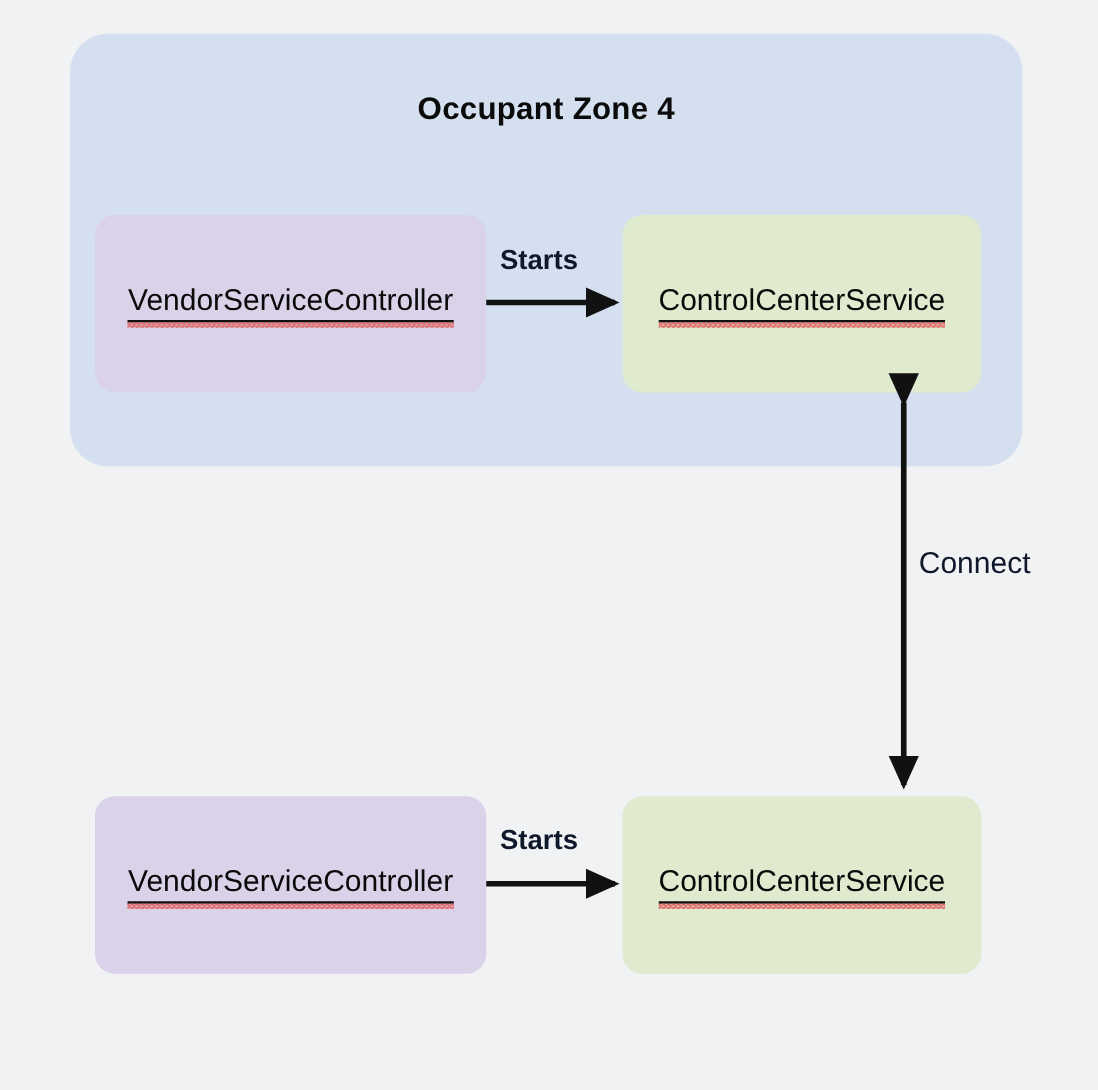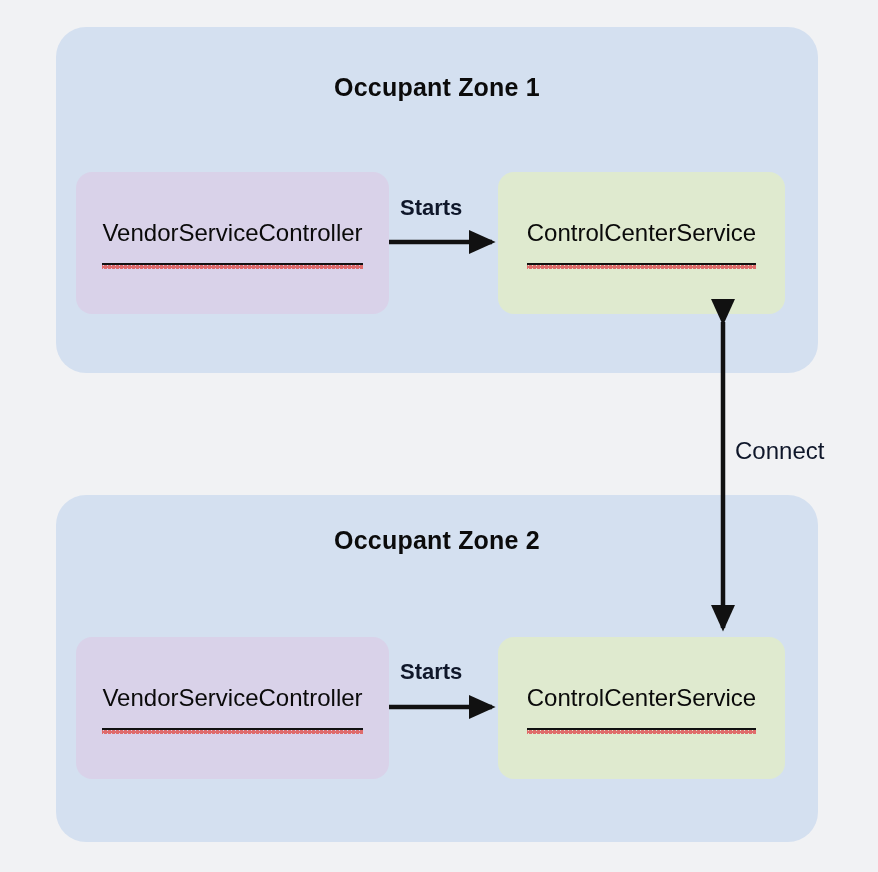--- a/index.html
+++ b/index.html
@@ -55,21 +55,21 @@
   .node-purple { background: #d9d2e9; }
   .node-green  { background: #dfeacf; align-items: center; }
 
   .node-label {
     font-size: 24px;
     color: #0a0a0a;
     white-space: nowrap;
     position: relative;
     line-height: 1;
     border-bottom: 2px solid #111111;
-    padding-bottom: 18px;
+    padding-bottom: 3px;
   }
   
   .node-label::after {
     content: "";
     position: absolute;
     left: 0;
     right: 0;
     bottom: -6px;
     height: 4px;
     background-image:
@@ -111,36 +111,33 @@
     height: 872px;
     pointer-events: none;
   }
 </style>
 </head>
 <body>
 
 <div id="canvas">
 
   <div class="zone" id="zone-1">
-    <div class="zone-title">Occupant Zone 1</div>
+    <div class="zone-title">Occupant Zone 4</div>
   </div>
 
   <div class="node node-purple" id="node-vsc-1">
     <span class="node-label">VendorServiceController</span>
   </div>
 
   <div class="node node-green" id="node-ccs-1">
     <span class="node-label">ControlCenterService</span>
   </div>
 
   <div class="edge-label" id="label-starts-1">Starts</div>
 
-  <div class="zone" id="zone-2">
-    <div class="zone-title">Occupant Zone 2</div>
-  </div>
 
   <div class="node node-purple" id="node-vsc-2">
     <span class="node-label">VendorServiceController</span>
   </div>
 
   <div class="node node-green" id="node-ccs-2">
     <span class="node-label">ControlCenterService</span>
   </div>
 
   <div class="edge-label" id="label-starts-2">Starts</div>

